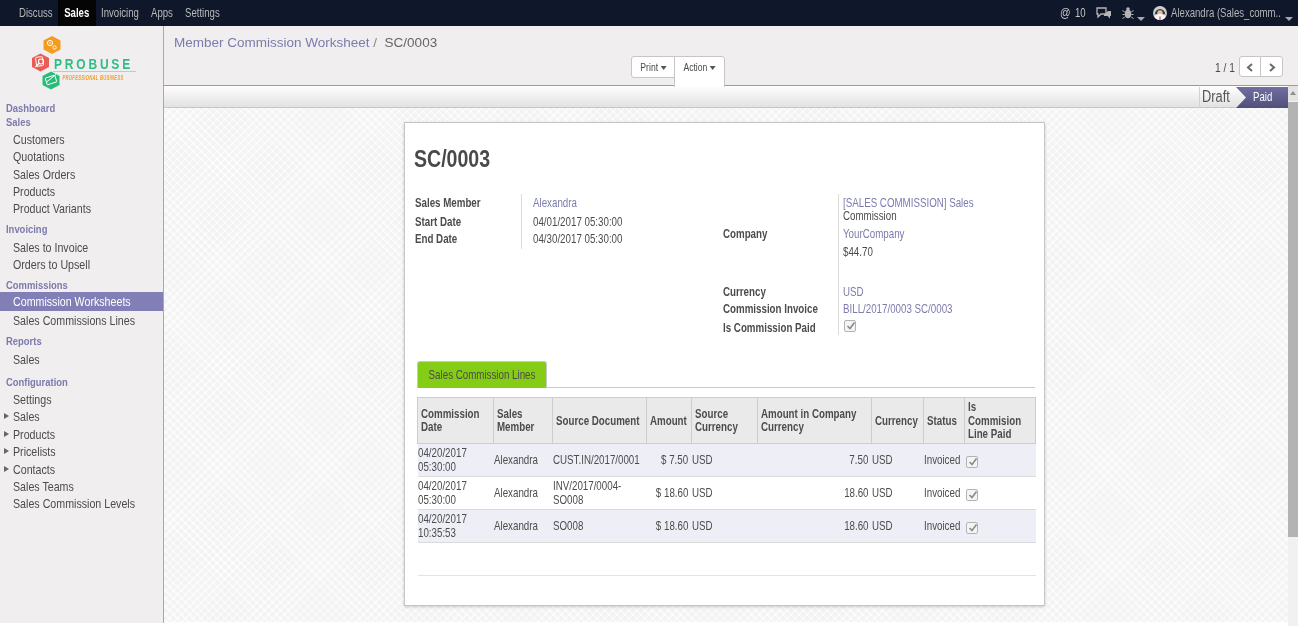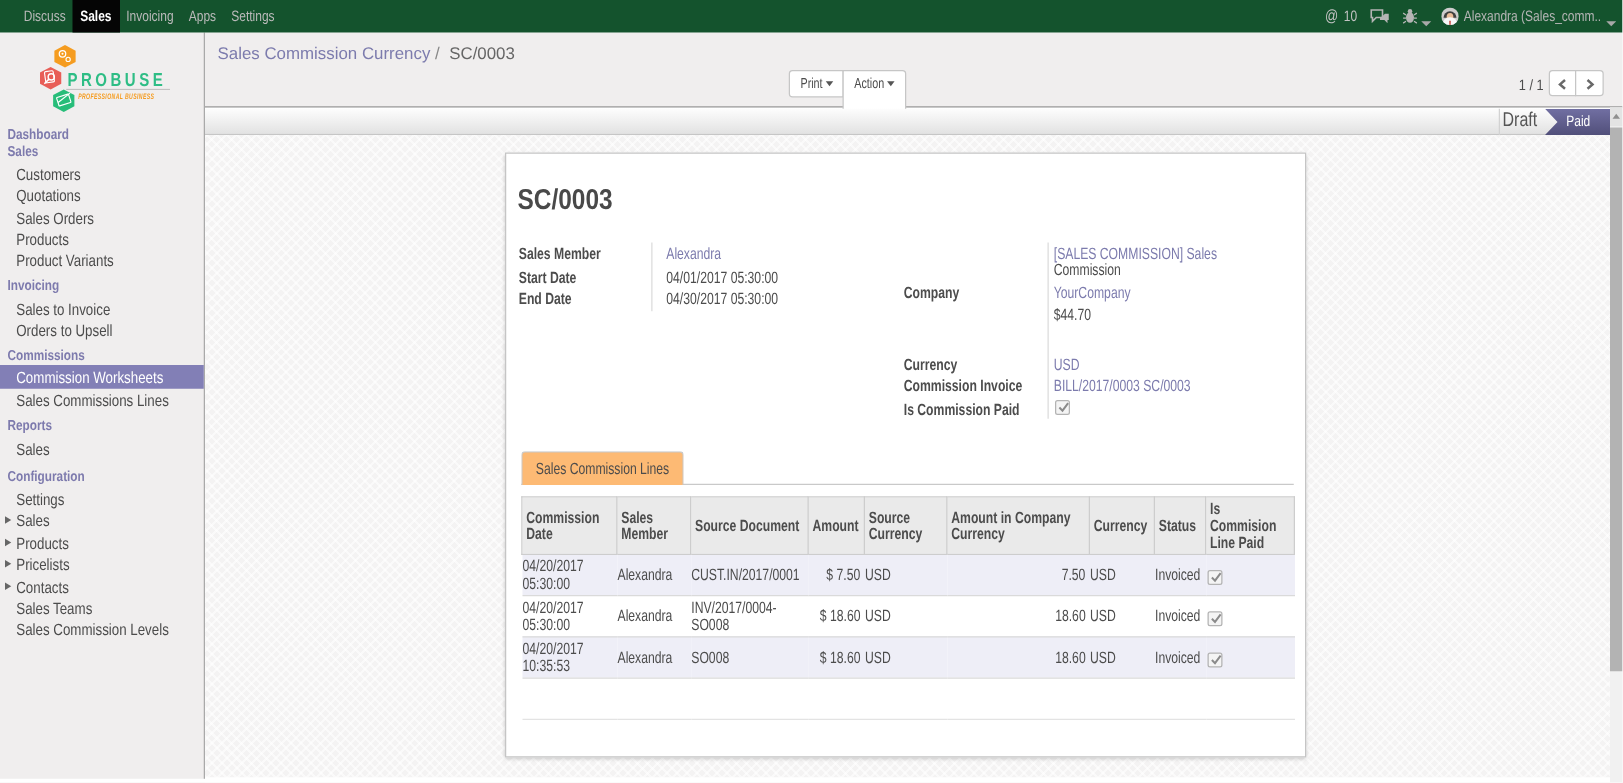--- a/index.html
+++ b/index.html
@@ -4,21 +4,21 @@
 <style>
 * { margin:0; padding:0; box-sizing:border-box; }
 html,body { width:1298px; height:626px; }
 body { position:relative; overflow:hidden; background:#fff; font-family:"Liberation Sans",sans-serif; font-size:13px; color:#4c4c4c; }
 .abs { position:absolute; }
 .t { display:inline-block; transform:scaleX(.75); transform-origin:0 50%; white-space:nowrap; }
 .tr { display:inline-block; transform:scaleX(.75); transform-origin:100% 50%; white-space:nowrap; }
 .tc { display:inline-block; transform:scaleX(.75); transform-origin:50% 50%; white-space:nowrap; }
 .lnk { color:#7c7bad; }
 
-#topbar { position:absolute; left:0; top:0; width:1298px; height:26px; background:#14532d; z-index:30; }
+#topbar { position:absolute; left:0; top:0; width:1298px; height:26px; background:#0f172a; z-index:30; }
 #topbar .mi { position:absolute; top:6px; font-size:12px; color:#bababa; }
 #topbar .mi span { display:inline-block; transform:scaleX(.8); transform-origin:0 50%; white-space:nowrap; }
 #topbar .act { top:0; height:26px; background:#050505; color:#fff; font-weight:bold; padding-top:6px; }
 .caret { display:inline-block; width:0; height:0; border-left:4px solid transparent; border-right:4px solid transparent; border-top:4px solid #a8a8a8; vertical-align:middle; }
 
 #sidebar { position:absolute; left:0; top:26px; width:164px; height:597px; background:#f0eeee; border-right:1px solid #a9a9a9; z-index:5; }
 #sidebar .it { position:absolute; left:13px; font-size:13px; color:#4c4c4c; line-height:13px; }
 #sidebar .it span, #sidebar .hd span { display:inline-block; transform:scaleX(.82); transform-origin:0 50%; white-space:nowrap; }
 #sidebar .hd { position:absolute; left:6px; font-size:11.5px; font-weight:bold; color:#7d7aad; line-height:13px; }
 #sidebar .sel { left:0; width:163px; background:#827fb6; color:#fff; padding:3px 0 3px 13px; }
@@ -35,21 +35,21 @@
 #content { position:absolute; left:164px; top:108px; width:1124px; height:514px; background-color:#f4f3f3; background-image:repeating-linear-gradient(45deg,rgba(255,255,255,.55) 0 1.7px,rgba(255,255,255,0) 1.7px 5.6px),repeating-linear-gradient(135deg,rgba(255,255,255,.55) 0 1.7px,rgba(255,255,255,0) 1.7px 5.6px); }
 #sheet { position:absolute; left:404px; top:122px; width:641px; height:484px; background:#fff; border:1px solid #c5c5c5; box-shadow:0 1px 3px rgba(0,0,0,.18); z-index:6; }
 #title { position:absolute; left:9px; top:23px; font-size:23px; font-weight:bold; color:#494949; transform:scaleX(.85); transform-origin:0 0; }
 .lbl { position:absolute; font-weight:bold; color:#4c4c4c; line-height:13.6px; }
 .val { position:absolute; line-height:13.6px; }
 .vsep { position:absolute; width:1px; background:#dcdcdc; }
 .cb { position:absolute; width:12px; height:12px; background:#f4f4f4; border:1px solid #b3b3b3; border-radius:2px; }
 .cb svg { position:absolute; left:0px; top:-1px; }
 
 #tabline { position:absolute; left:12px; top:264px; width:618px; border-bottom:1px solid #c9c9c9; z-index:1; }
-#tab { position:absolute; left:12px; top:238px; width:130px; height:27px; background:#fdba74; border:1px solid #c9c9c9; border-bottom:none; border-radius:3px 3px 0 0; z-index:2; color:#4c4c4c; }
+#tab { position:absolute; left:12px; top:238px; width:130px; height:27px; background:#84cc16; border:1px solid #c9c9c9; border-bottom:none; border-radius:3px 3px 0 0; z-index:2; color:#4c4c4c; }
 #tab span { position:absolute; left:50%; top:0; transform:translateX(-50%) scaleX(.75); line-height:26px; white-space:nowrap; }
 #ltable { position:absolute; left:12px; top:274px; width:618px; border-collapse:collapse; table-layout:fixed; font-size:13px; color:#4c4c4c; }
 #ltable th { background:#eaeaea; border:1px solid #cdcdcd; font-weight:bold; text-align:left; vertical-align:middle; padding:2px 3px 2px 3px; line-height:13.5px; height:41px; }
 #ltable td { padding:2px 3px 2px 0px; line-height:13.5px; vertical-align:middle; border-bottom:1px solid #dadada; height:33px; }
 #ltable tr.lav td { background:#eeeef7; }
 #ltable td.num .tr { float:right; }
 #ltable tr.gap td { height:20px; border-bottom:none; }
 #ltable tr.foot td { background:#ebebeb; border-top:1px solid #c6c6c6; border-bottom:1px solid #c9c9c9; height:16px; font-weight:bold; }
 #ltable tr.post td { height:13px; border-bottom:1px solid #e3e3e3; }
 
@@ -135,21 +135,21 @@
   <div class="arr" style="left:4px;top:404.5px"></div>
   <div class="it" style="top:401.5px"><span>Products</span></div>
   <div class="arr" style="left:4px;top:422px"></div>
   <div class="it" style="top:419px"><span>Pricelists</span></div>
   <div class="arr" style="left:4px;top:439.5px"></div>
   <div class="it" style="top:436.5px"><span>Contacts</span></div>
   <div class="it" style="top:453.5px"><span>Sales Teams</span></div>
   <div class="it" style="top:471px"><span>Sales Commission Levels</span></div>
 </div>
 <div id="cpanel">
-  <div class="abs" style="left:10px;top:9px;font-size:13.5px"><span class="lnk">Sales Commission Currency</span> <span style="color:#888">/</span>&nbsp; <span style="color:#666">SC/0003</span></div>
+  <div class="abs" style="left:10px;top:9px;font-size:13.5px"><span class="lnk">Member Commission Worksheet</span> <span style="color:#888">/</span>&nbsp; <span style="color:#666">SC/0003</span></div>
   <div class="btn" style="left:467px;top:30px;width:44px;height:22px;border-radius:3px 0 0 3px;line-height:21px"><span class="tc">Print <span class="caret" style="border-top-color:#555"></span></span></div>
   <div class="btn" style="left:510px;top:30px;width:51px;height:36px;border-radius:0 3px 3px 0;line-height:21px"><span class="tc">Action <span class="caret" style="border-top-color:#555"></span></span></div>
   <div class="abs" style="left:1051px;top:35px;font-size:12px;color:#4c4c4c"><span style="display:inline-block;transform:scaleX(.85);transform-origin:0 50%;white-space:nowrap">1 / 1</span></div>
   <div class="btn" style="left:1075px;top:30px;width:22px;height:21px;border-radius:3px 0 0 3px"><svg width="8" height="9" viewBox="0 0 8 9" style="margin-top:6px">
         <path d="M6 1 L2 4.5 L6 8" fill="none" stroke="#696969" stroke-width="2"></path>
       </svg></div>
   <div class="btn" style="left:1096px;top:30px;width:23px;height:21px;border-radius:0 3px 3px 0"><svg width="8" height="9" viewBox="0 0 8 9" style="margin-top:6px">
         <path d="M2 1 L6 4.5 L2 8" fill="none" stroke="#696969" stroke-width="2"></path>
       </svg></div>
 </div>

